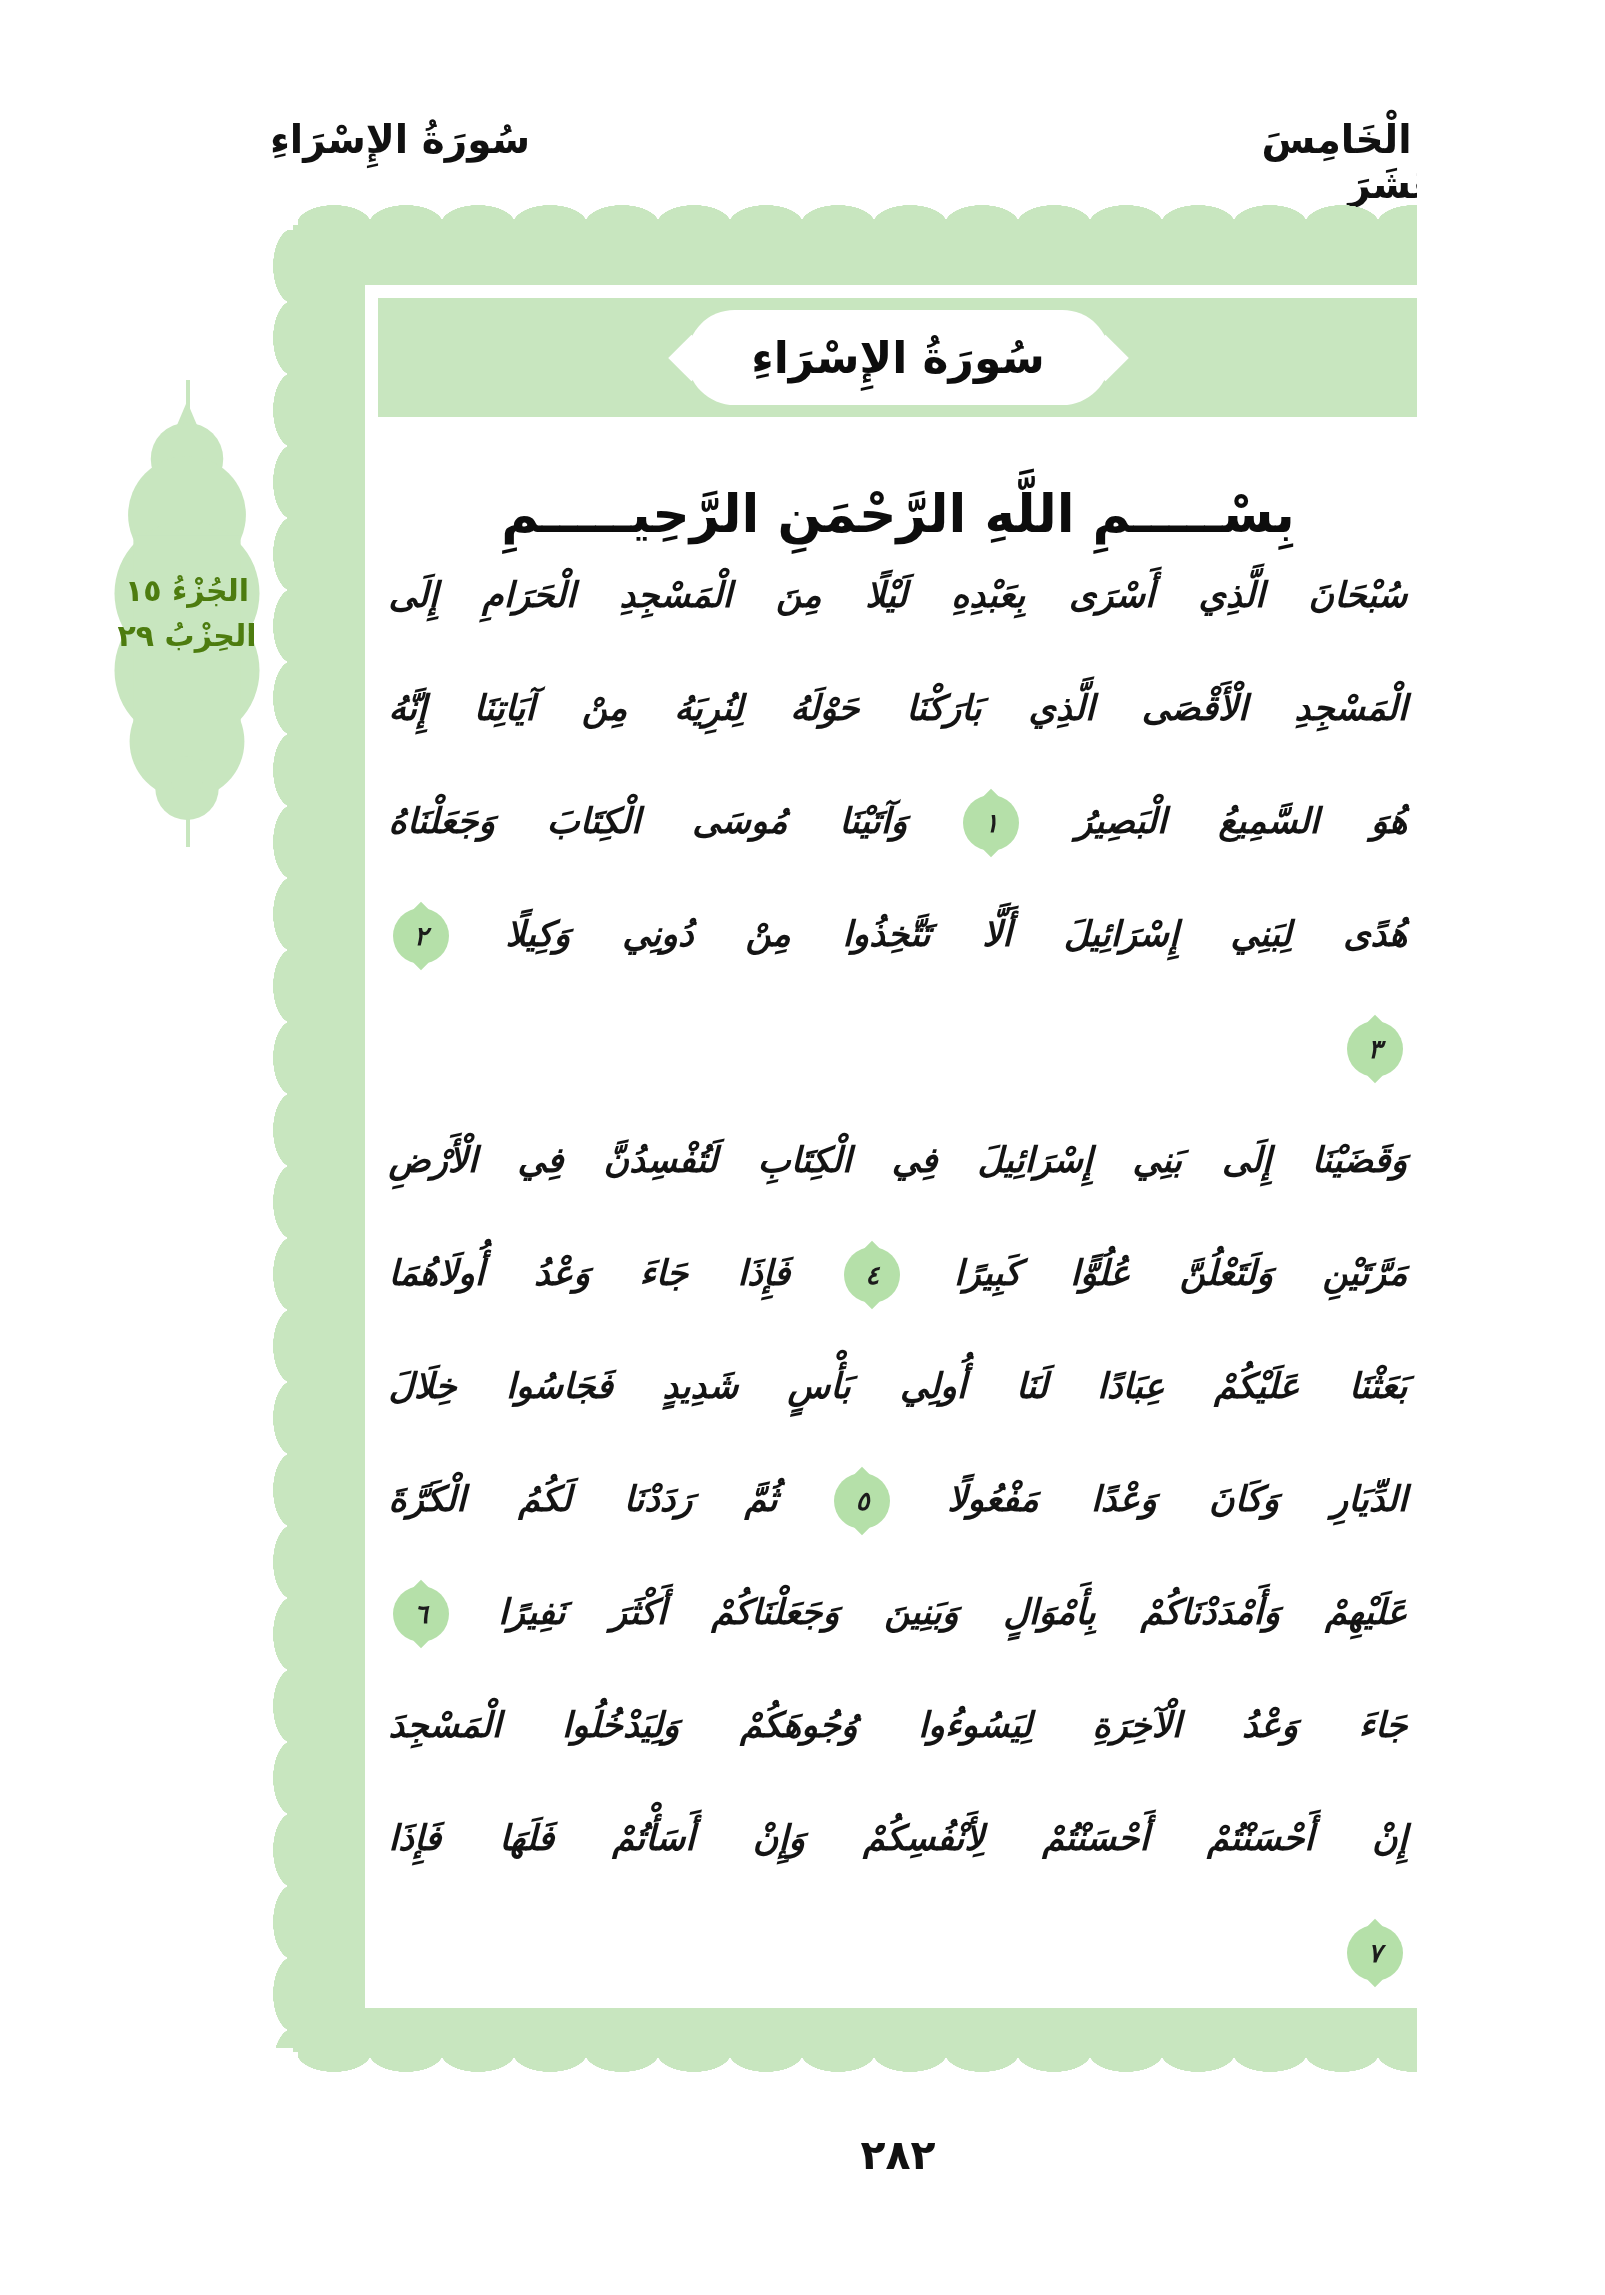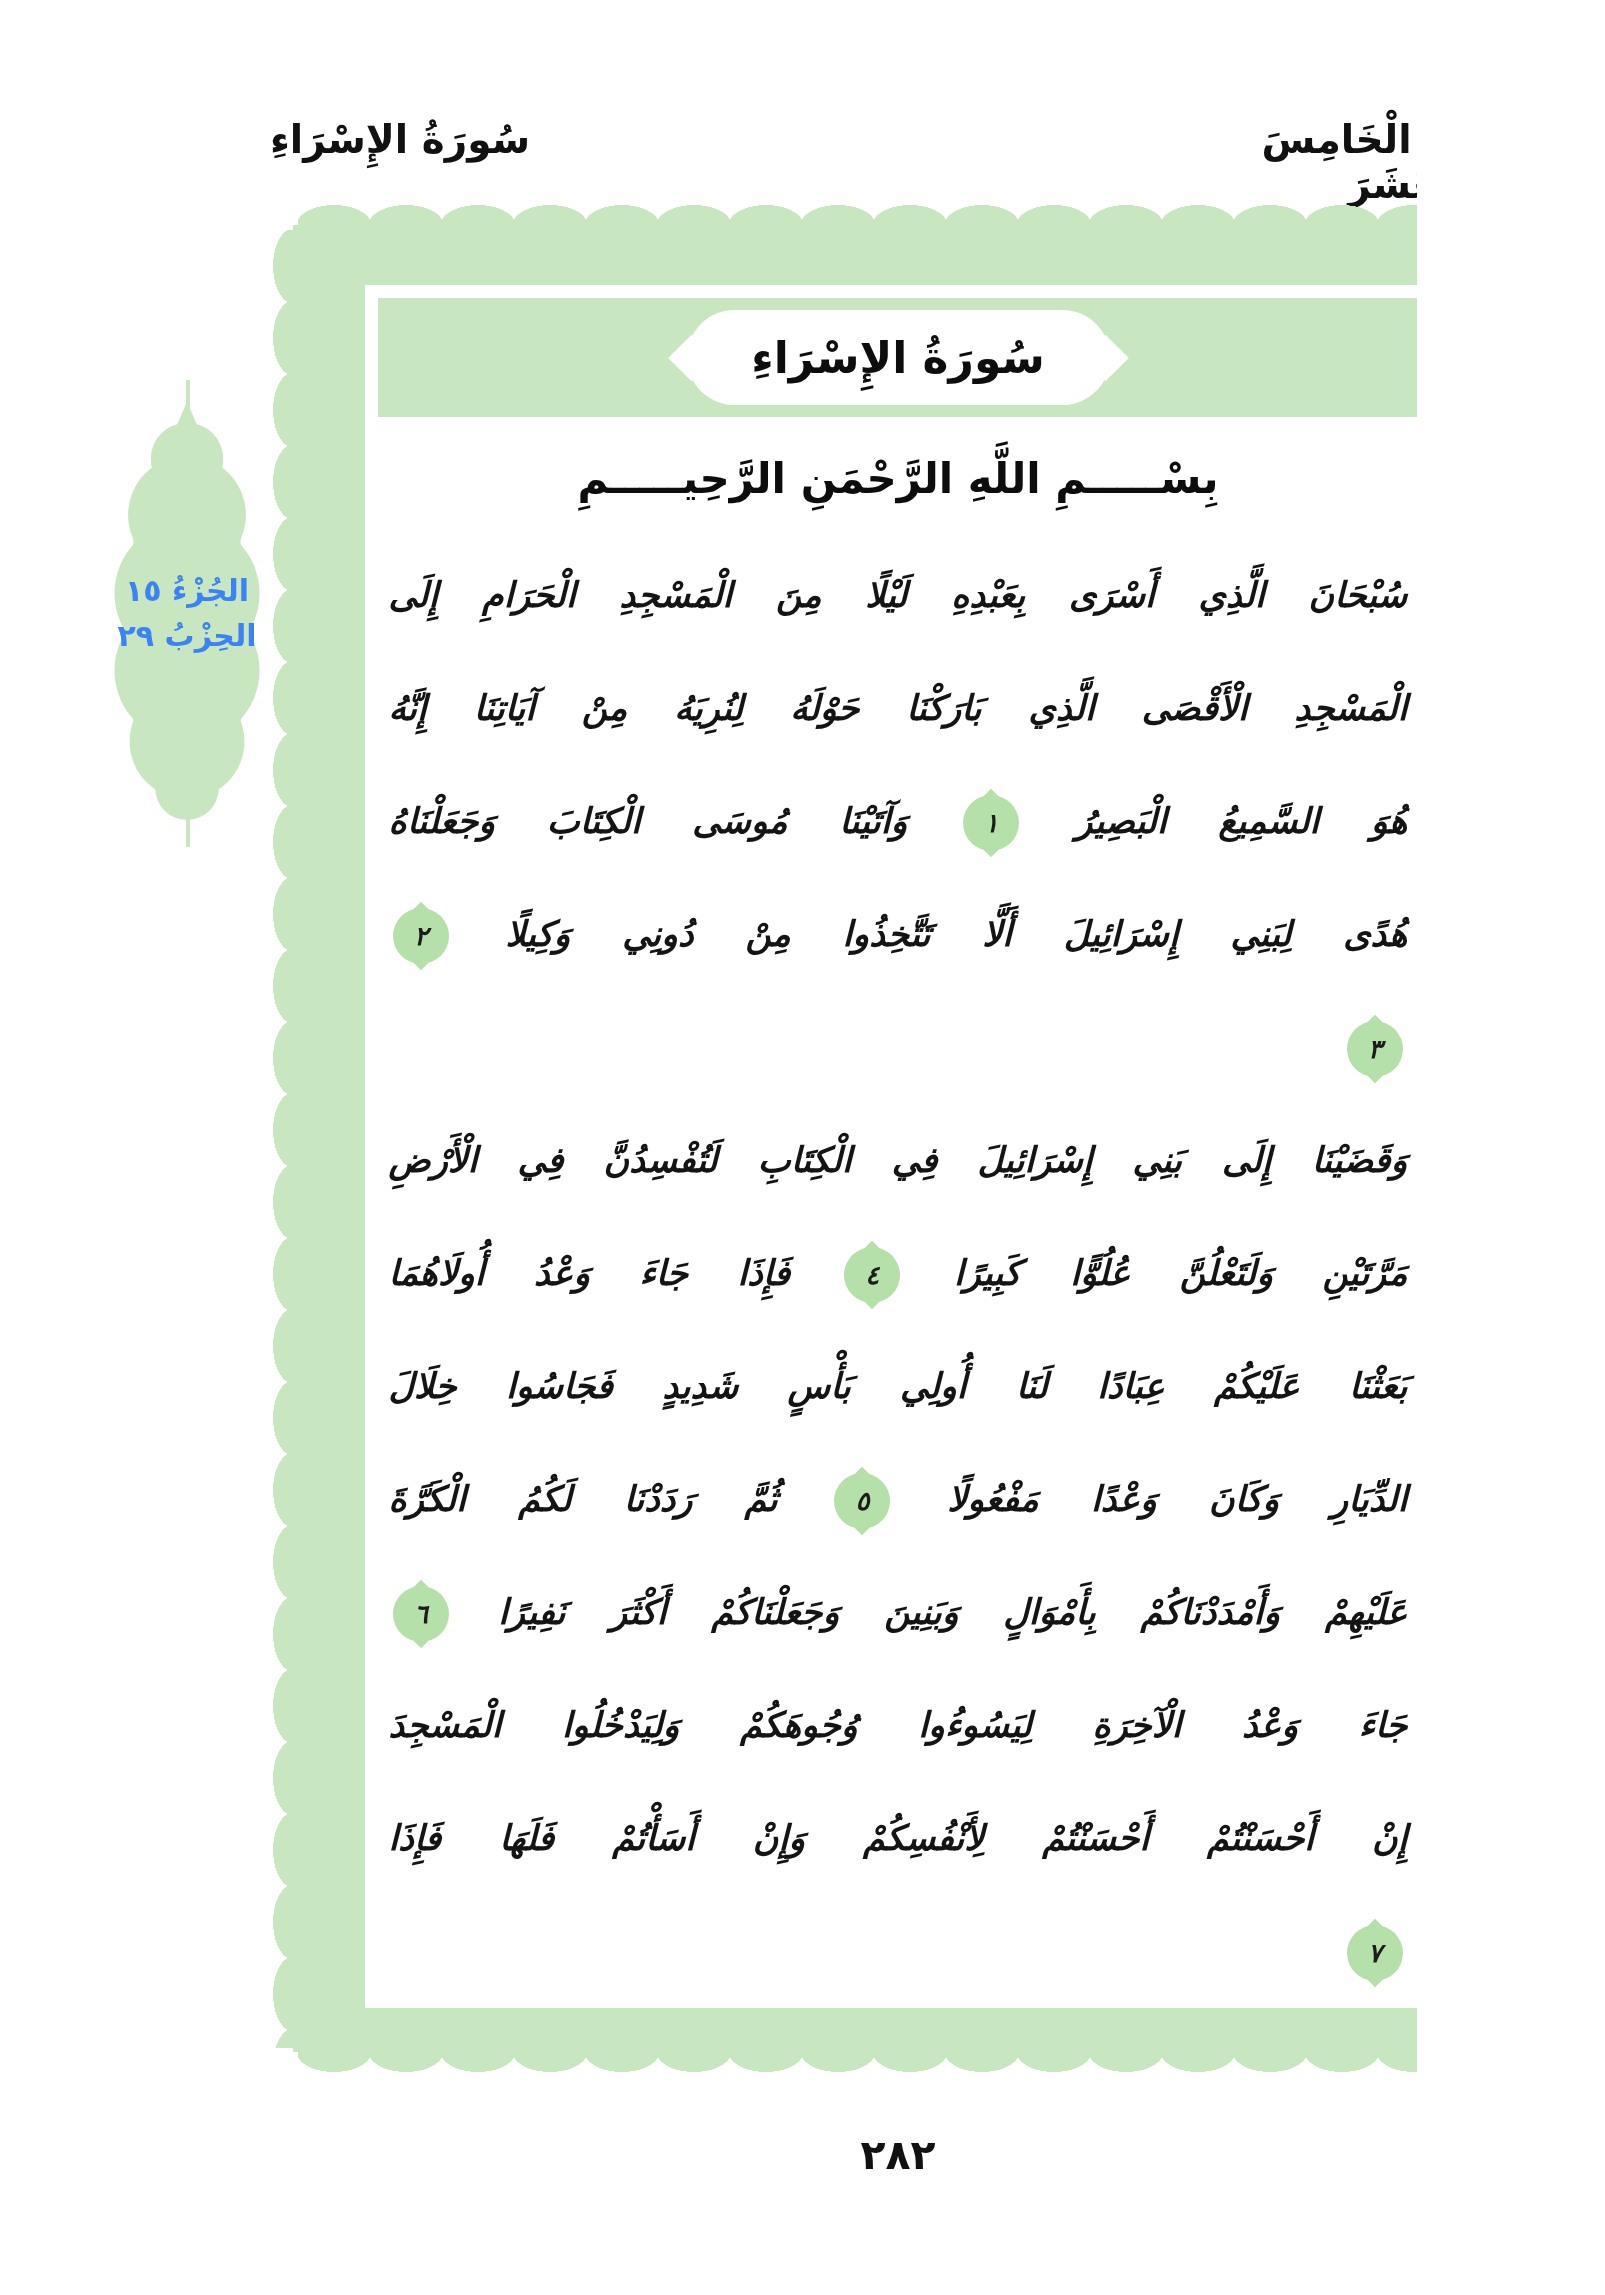--- a/index.html
+++ b/index.html
@@ -15,21 +15,21 @@
   }
   
   .hdr{position:absolute;top:117px;font-size:39px;font-weight:bold;
        direction:rtl;text-align:center;color:#111;}
   .hdr-left{left:234px;width:332px;}
   .hdr-right{left:1216px;width:355px;}
   
   .rod{position:absolute;left:186px;top:380px;width:3.8px;height:467px;background:var(--g);}
   .badge-svg{position:absolute;left:103px;top:400px;width:168px;height:423px;}
   .badge-text{position:absolute;left:103px;top:568px;width:168px;text-align:center;
-      direction:rtl;font-size:30px;font-weight:bold;line-height:45px;color:#3b82f6;}
+      direction:rtl;font-size:30px;font-weight:bold;line-height:45px;color:#4d7c0f;}
   
   .frame{position:absolute;left:293px;top:225px;width:1210px;height:1827px;background:var(--g);}
   .sc{position:absolute;}
   .sc-top{left:4.5px;right:4.5px;top:-19.6px;height:19.6px;
     background-image:radial-gradient(ellipse 52% 100% at 50% 100%,var(--g) 99%,rgba(0,0,0,0) 100%);
     background-size:72px 19.6px;background-repeat:repeat-x;}
   .sc-bottom{left:4.5px;right:4.5px;bottom:-19.6px;height:19.6px;
     background-image:radial-gradient(ellipse 52% 100% at 50% 0%,var(--g) 99%,rgba(0,0,0,0) 100%);
     background-size:72px 19.6px;background-repeat:repeat-x;}
   .sc-left{top:4.5px;bottom:4.5px;left:-19.6px;width:19.6px;
@@ -44,21 +44,21 @@
       display:flex;align-items:center;justify-content:center;}
   .cartouche{position:relative;width:423px;height:95px;background:#ffffff;
       border-radius:48px;display:flex;align-items:center;justify-content:center;}
   .cartouche::before,.cartouche::after{content:"";position:absolute;top:50%;
       width:33px;height:33px;background:#ffffff;transform:translateY(-50%) rotate(45deg);}
   .cartouche::before{left:-12px;}
   .cartouche::after{right:-12px;}
   .surah-title{direction:rtl;font-size:44px;font-weight:bold;color:#0d0d0d;}
   
   .bismillah{height:122px;display:flex;align-items:center;justify-content:center;
-      direction:rtl;font-size:42px;font-weight:bold;color:#0d0d0d;}
+      direction:rtl;font-size:52px;font-weight:bold;color:#0d0d0d;margin-top:36px;}
   
   .text-area{position:absolute;left:13px;right:13px;top:254px;bottom:0;
       padding:0 10.6px;direction:rtl;font-style:italic;}
   .line{height:113px;line-height:113px;font-size:35px;font-weight:bold;color:var(--ink);
       text-align:justify;text-align-last:justify;-moz-text-align-last:justify;
       white-space:nowrap;overflow:visible;}
   .ayah{position:relative;display:inline-block;width:56px;height:56px;border-radius:50%;
       background:var(--mg);vertical-align:middle;margin:0 4.5px;}
   .ayah::before,.ayah::after{content:"";position:absolute;left:50%;width:11.3px;height:11.3px;
       background:var(--mg);transform:translateX(-50%) rotate(45deg);}

